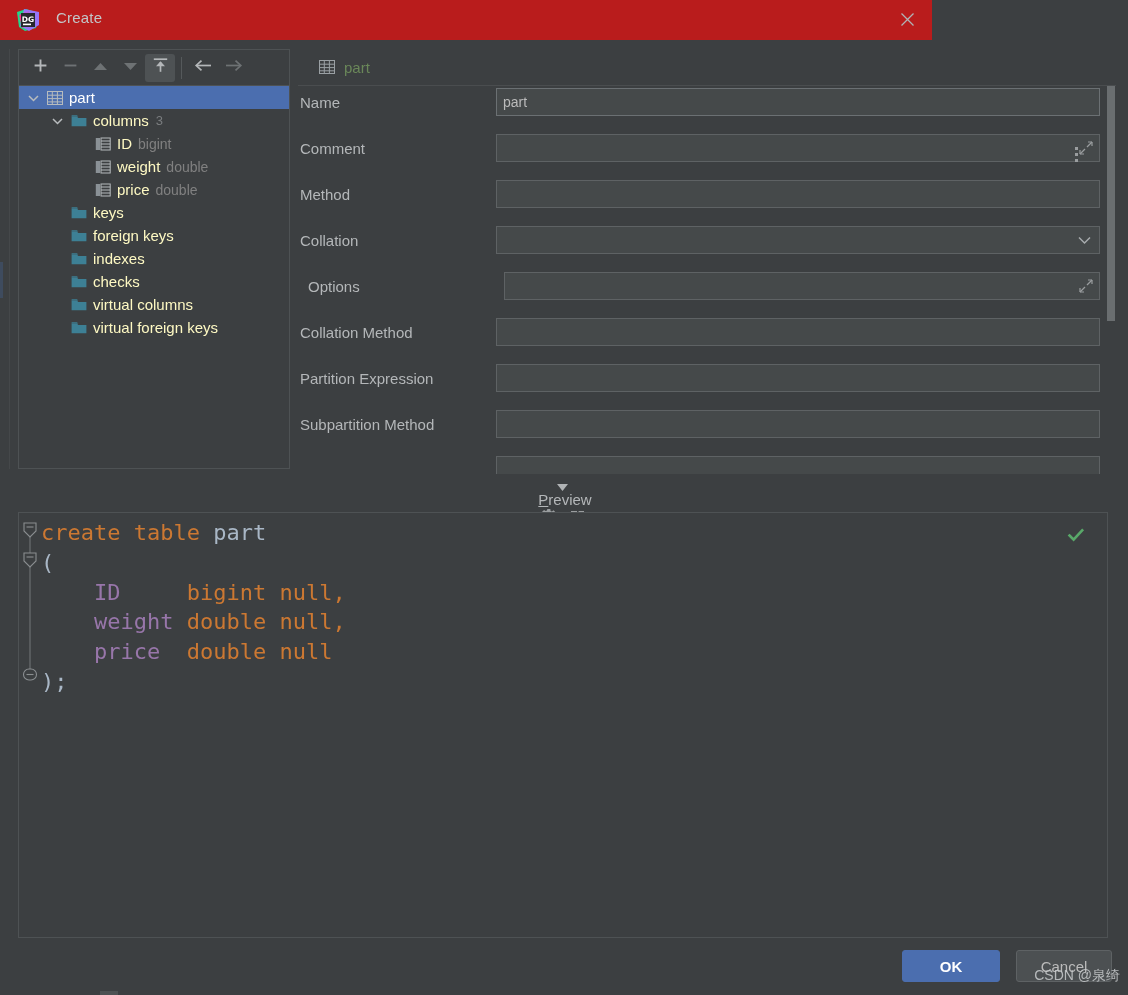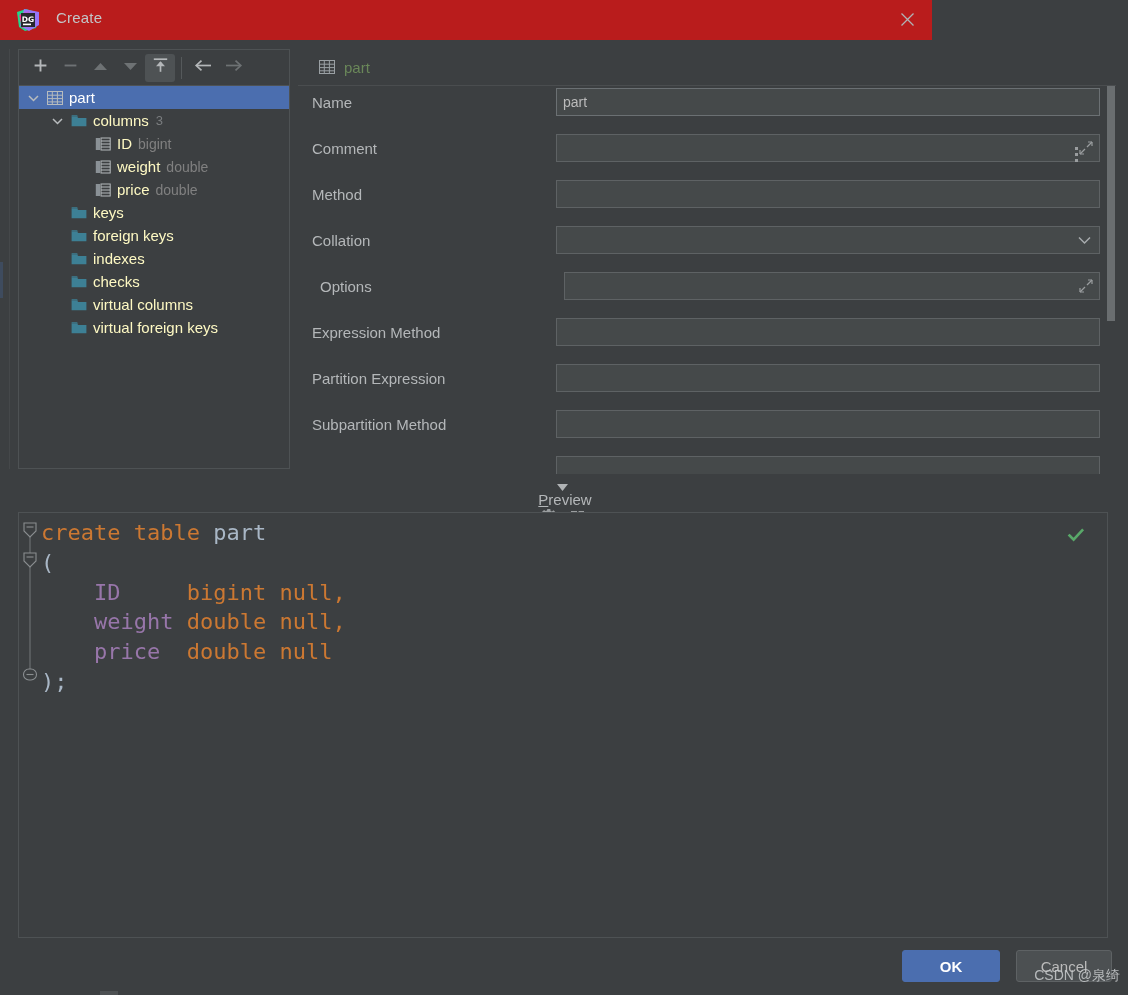--- a/index.html
+++ b/index.html
@@ -108,23 +108,23 @@
     border-bottom: 1px solid #4a4d4f;
   }
   .form-head .ft-icon { margin-right: 9px; margin-left: 21px; display:flex;}
   .form-head .ft-name {
     font-size: 15px; color: #6a8759;
   }
   .form-rows {
     position: absolute; left: 0; top: 37px; right: 0; bottom: 0;
   }
   .frow {
-    position: absolute; left: 12px; right: 0;
+    position: absolute; left: 0; right: 0;
     height: 32px;
-    display: flex; align-items: center; gap: 48px;
+    display: flex; align-items: center;
   }
   .flabel {
     width: 198px;
     padding-left: 2px;
     font-size: 15px; color: #b4b7b9;
     flex: none;
   }
   .finput {
     position: relative;
     height: 28px;
@@ -531,21 +531,21 @@
             <span class="val"></span>
             <span class="expand-ico"><svg width="14" height="14" viewBox="0 0 14 14">
        <path d="M13 1 L8 6" stroke="#9a9d9f" stroke-width="1.2"></path>
        <path d="M13 1 L13 5 M13 1 L9 1" stroke="#9a9d9f" stroke-width="1.2"></path>
        <path d="M1 13 L6 8" stroke="#9a9d9f" stroke-width="1.2"></path>
        <path d="M1 13 L1 9 M1 13 L5 13" stroke="#9a9d9f" stroke-width="1.2"></path>
     </svg></span>
           </div>
         </div>
         <div class="frow" style="top: 230px;">
-          <div class="flabel">Expression Method</div>
+          <div class="flabel">Collation Method</div>
           <div class="finput">
             <span class="val"></span>
           </div>
         </div>
         <div class="frow" style="top: 276px;">
           <div class="flabel">Partition Expression</div>
           <div class="finput">
             <span class="val"></span>
           </div>
         </div>

